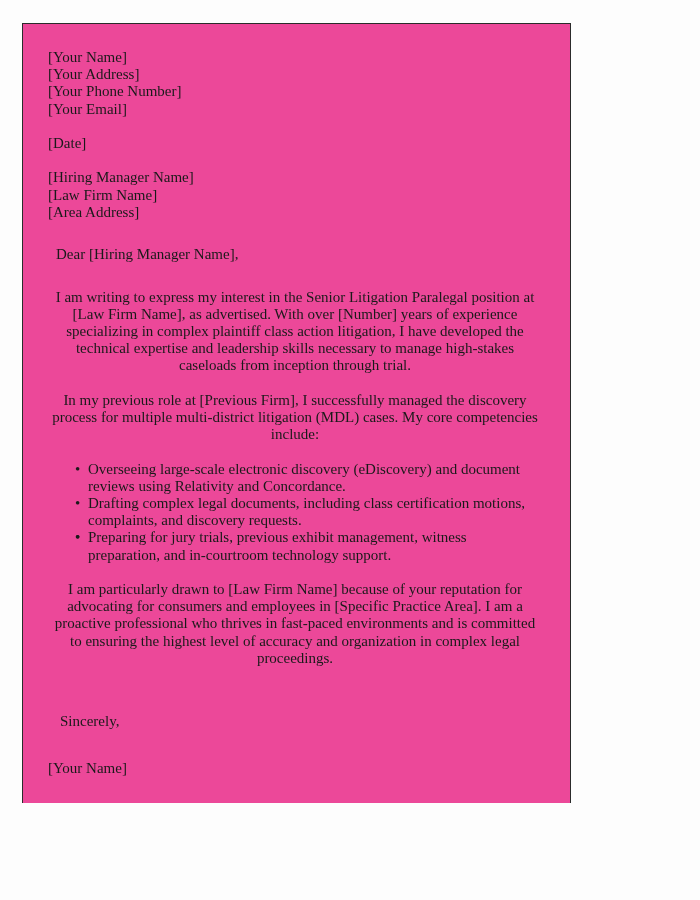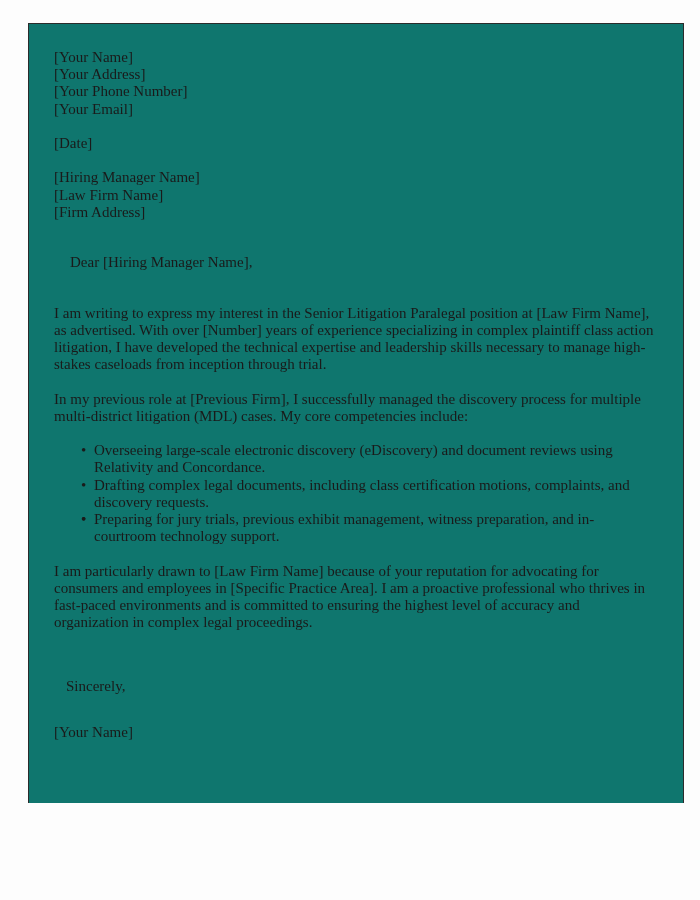--- a/index.html
+++ b/index.html
@@ -10,26 +10,26 @@
     width: 700px;
     height: 900px;
     background: #fdfdfd;
     font-family: "Liberation Serif", "DejaVu Serif", serif;
     color: #1a1a1a;
     overflow: hidden;
   }
 
   .letter-page {
     position: absolute;
-    left: 28px;
+    left: 22px;
     top: 23px;
-    width: 656px;
+    width: 549px;
     height: 780px;
     box-sizing: border-box;
-    background: #0f766e;
+    background: #ec4899;
     border-left: 1.3px solid #2b2b2b;
     border-right: 1.3px solid #2b2b2b;
     border-top: 1.3px solid #2b2b2b;
     border-bottom: none;
     overflow: hidden;
   }
 
   .letter-body {
     padding: 25px 28px 0 25px;
     font-size: 15px;
@@ -43,26 +43,26 @@
     display: block;
     white-space: pre;
   }
 
   .spacer-line {
     display: block;
     height: 17.2px;
   }
 
   .salutation {
-    margin: 16px;
+    margin: 8px;
   }
 
   .para {
     margin: 0;
-    text-align: left;
+    text-align: center;
   }
 
   .bullet-list {
     margin: 0;
     padding: 0;
     list-style: none;
   }
   .bullet-item {
     position: relative;
     padding-left: 40px;
@@ -100,21 +100,21 @@
 
     <div class="addr-block">
       <span class="addr-line">[Date]</span>
     </div>
 
     <span class="spacer-line"></span>
 
     <div class="addr-block">
       <span class="addr-line">[Hiring Manager Name]</span>
       <span class="addr-line">[Law Firm Name]</span>
-      <span class="addr-line">[Firm Address]</span>
+      <span class="addr-line">[Area Address]</span>
     </div>
 
     <span class="spacer-line"></span>
 
     <p class="salutation">Dear [Hiring Manager Name],</p>
 
     <span class="spacer-line"></span>
 
     <p class="para">I am writing to express my interest in the Senior Litigation Paralegal position at [Law Firm Name], as advertised. With over [Number] years of experience specializing in complex plaintiff class action litigation, I have developed the technical expertise and leadership skills necessary to manage high-stakes caseloads from inception through trial.</p>
 

